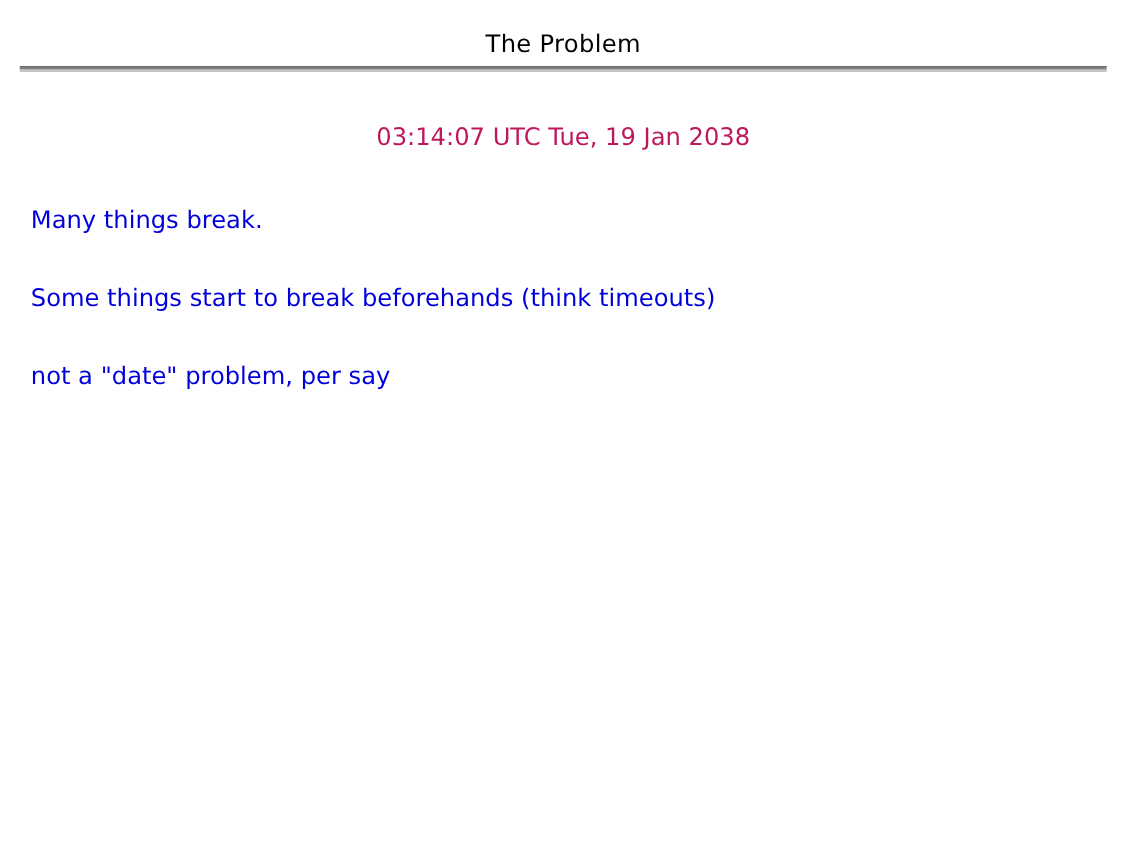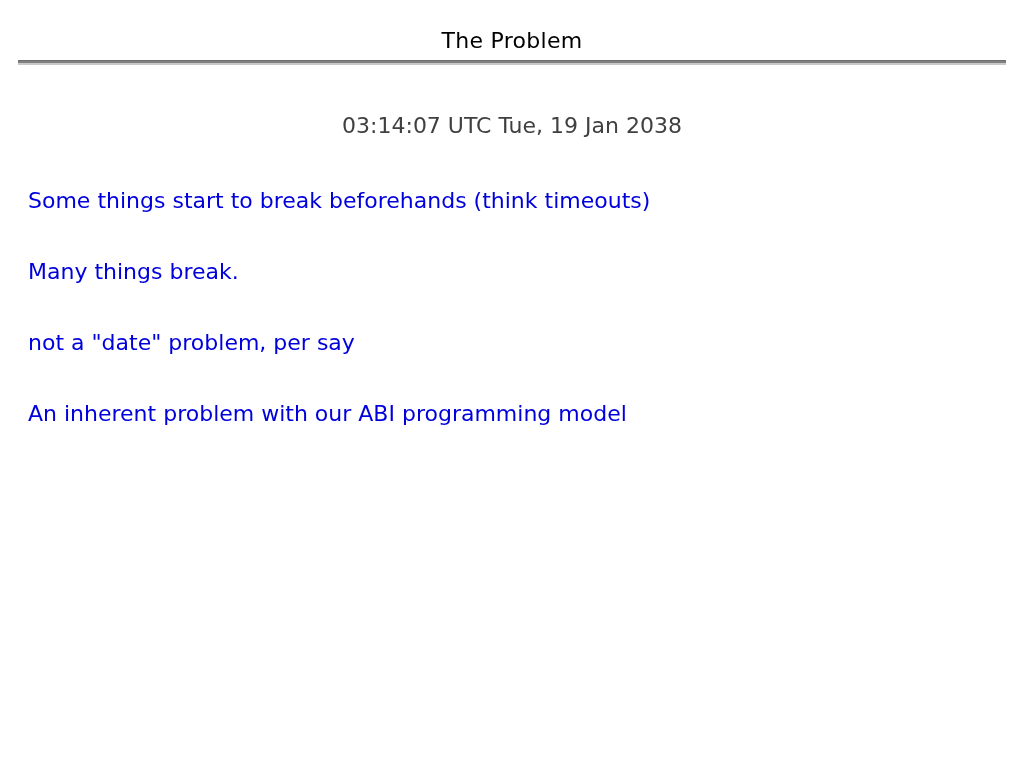--- a/index.html
+++ b/index.html
@@ -42,21 +42,21 @@
     box-sizing: border-box;
   }
   .timestamp {
     position: absolute;
     top: 113px;
     left: 0;
     width: 1024px;
     text-align: center;
     font-family: "DejaVu Sans", sans-serif;
     font-size: 22px;
-    color: #404040;
+    color: #be185d;
   }
   .bullets {
     position: absolute;
     top: 190px;
     left: 28px;
     width: 960px;
   }
   .bullet {
     font-family: "DejaVu Sans", sans-serif;
     font-size: 22px;
@@ -71,19 +71,18 @@
 
 <div class="slide">
 
   <div class="slide-title">The Problem</div>
 
   <div class="title-rule"></div>
 
   <div class="timestamp">03:14:07 UTC Tue, 19 Jan 2038</div>
 
   <div class="bullets">
+    <div class="bullet">Many things break.</div>
     <div class="bullet">Some things start to break beforehands (think timeouts)</div>
-    <div class="bullet">Many things break.</div>
     <div class="bullet">not a "date" problem, per say</div>
-    <div class="bullet">An inherent problem with our ABI programming model</div>
   </div>
 
 </div>
 
 </body></html>

